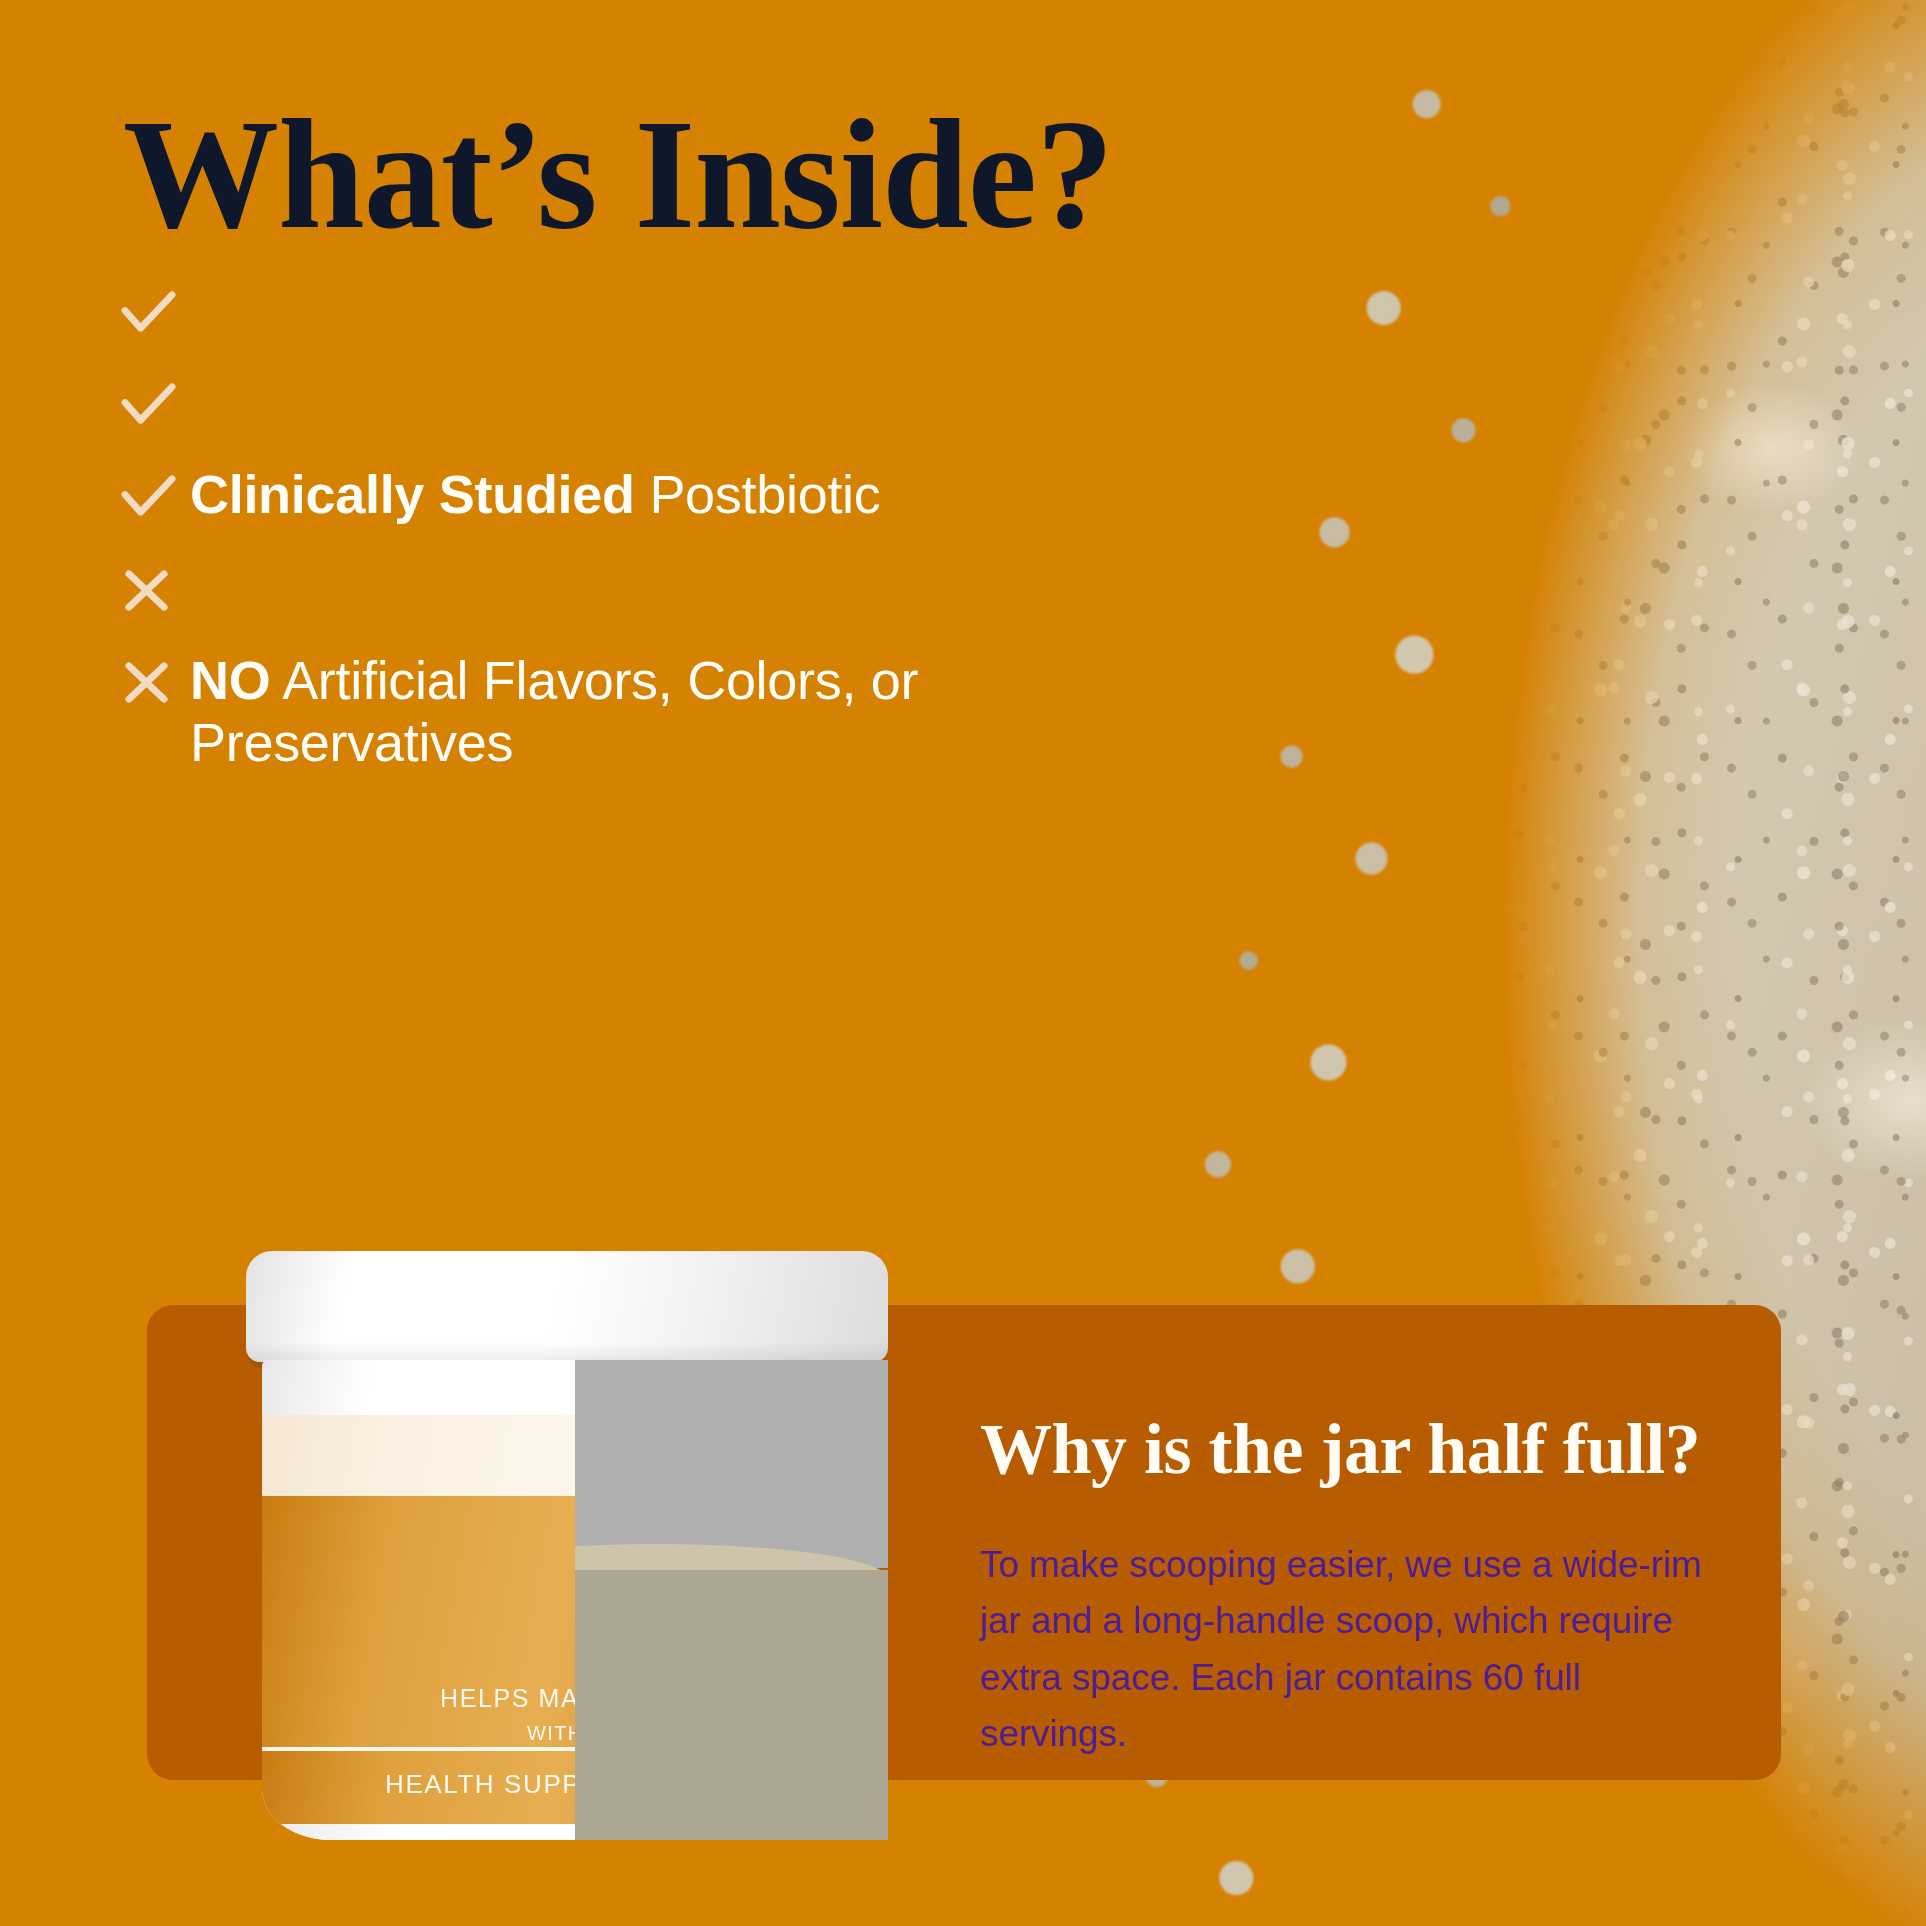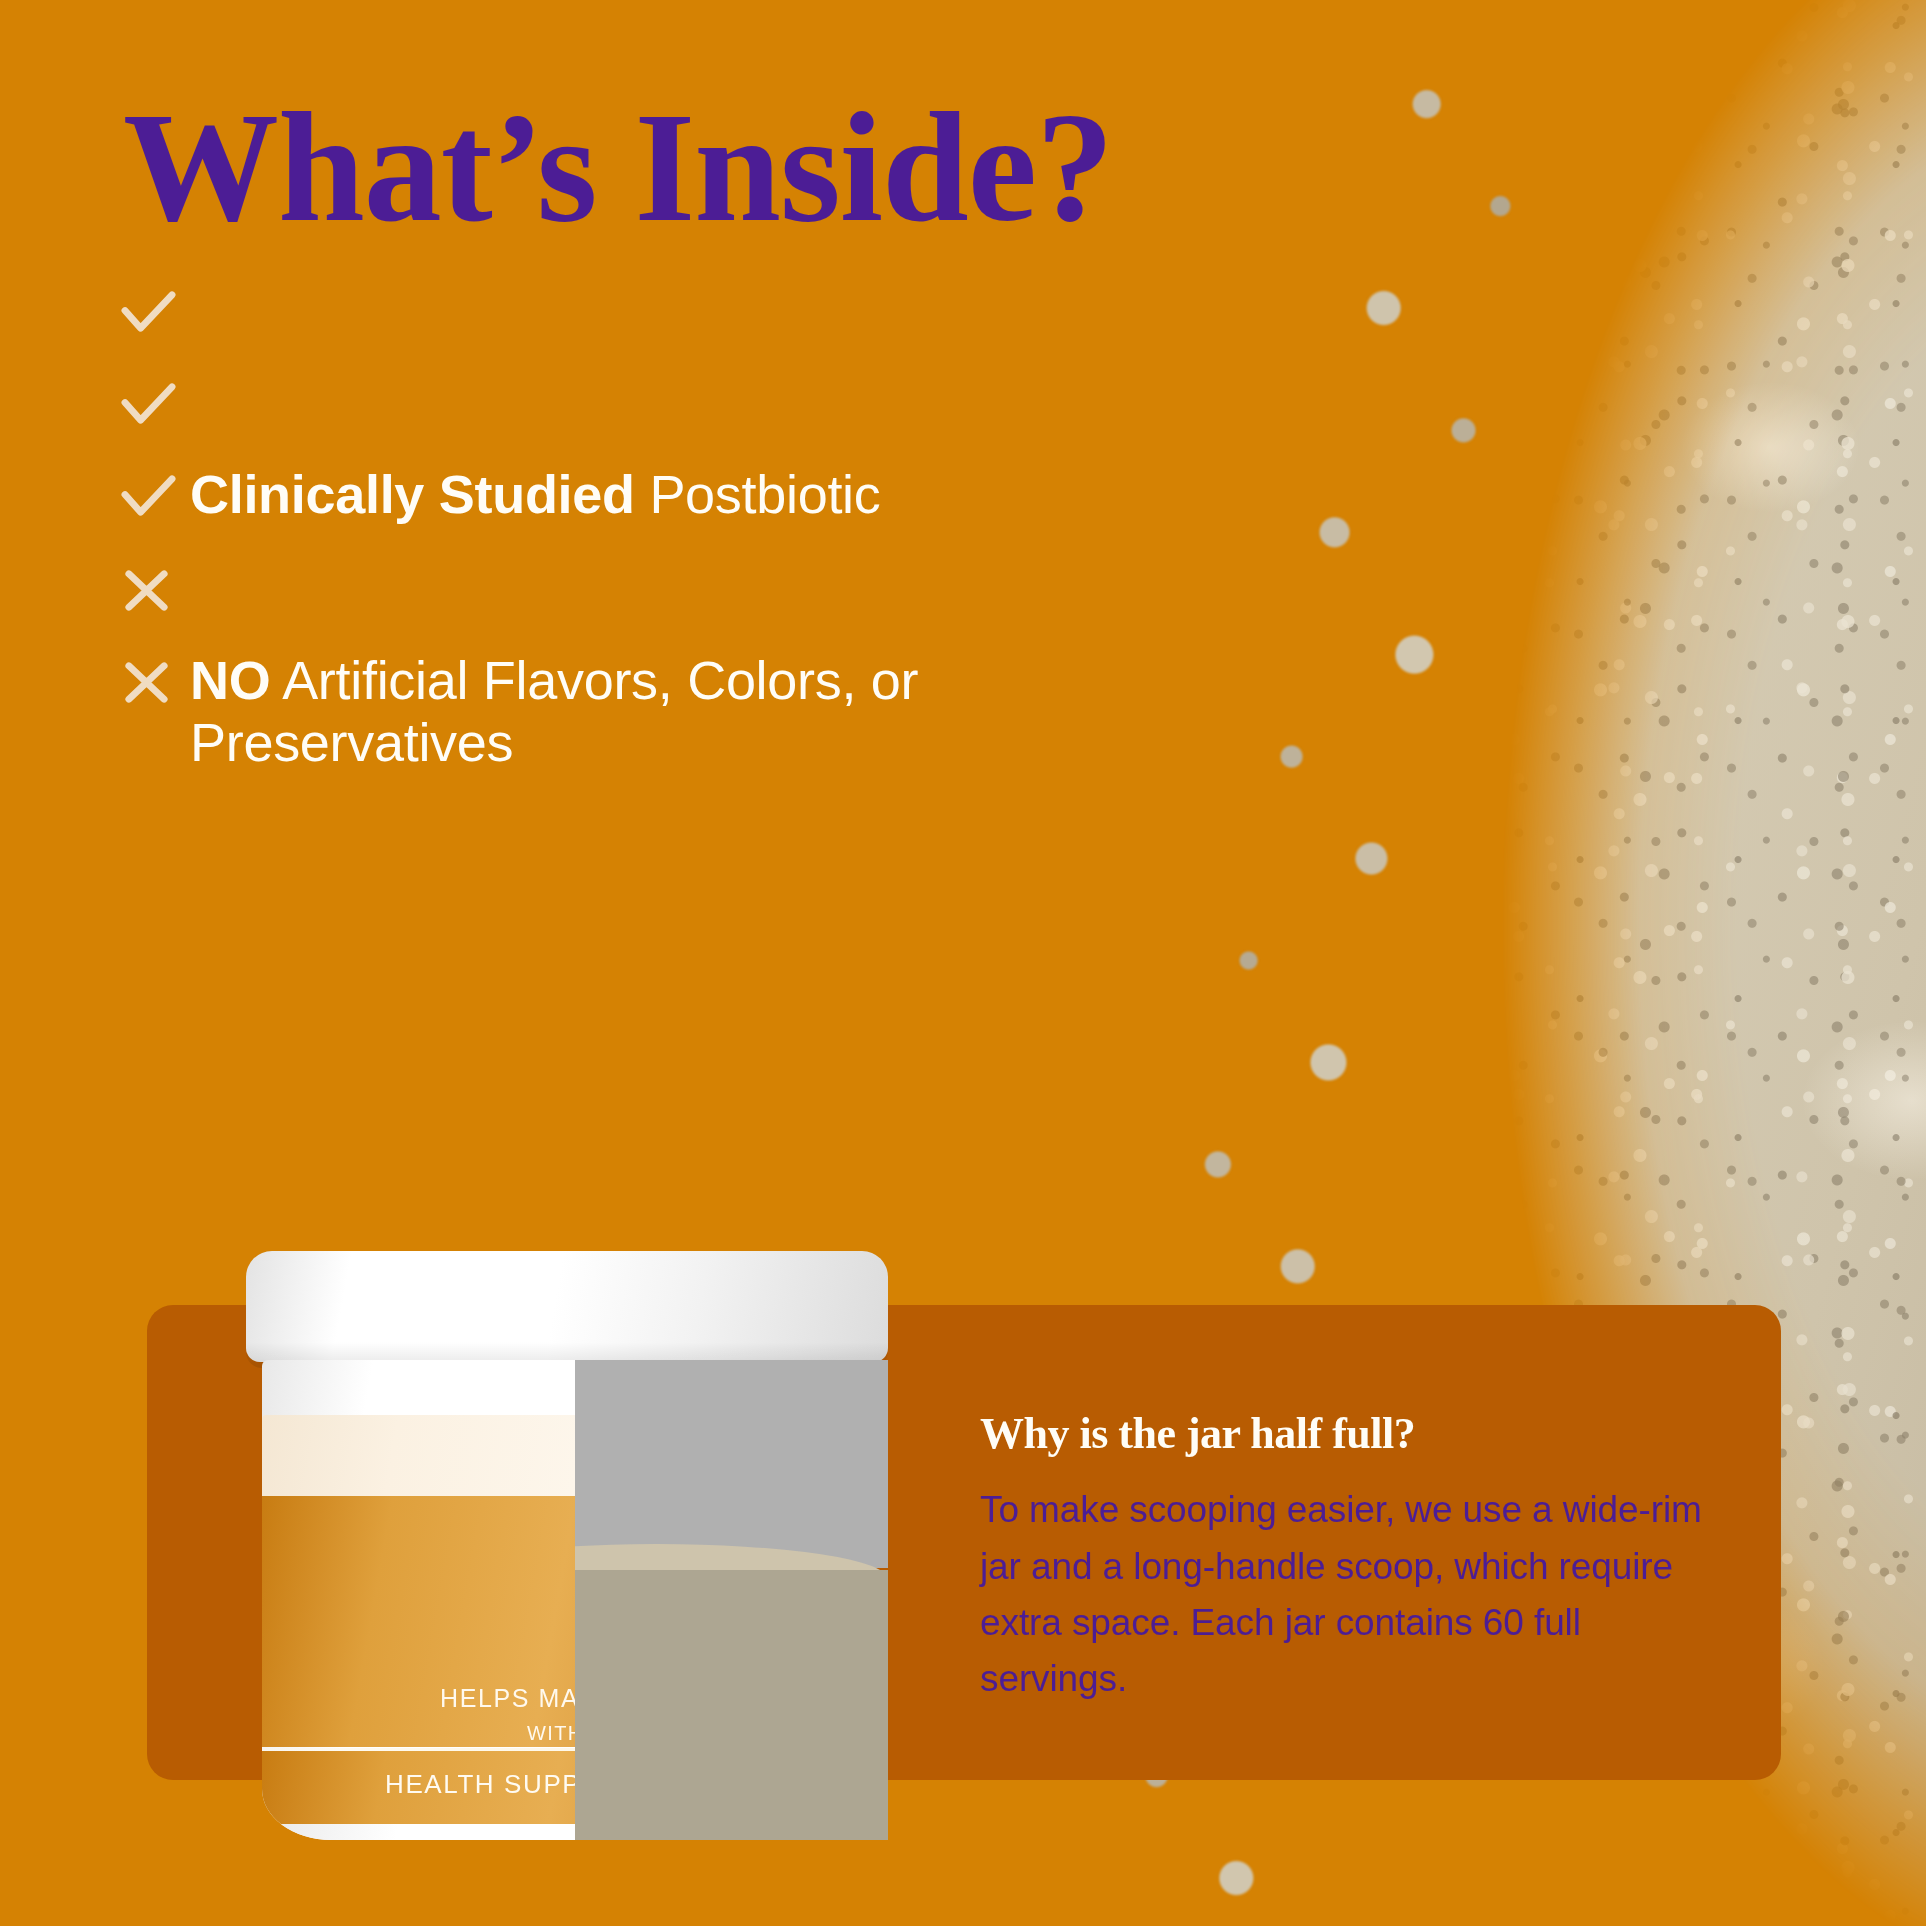--- a/index.html
+++ b/index.html
@@ -90,22 +90,22 @@
       radial-gradient(circle at 20% 80%, #C0B49C 0 11px, transparent 13px),
       radial-gradient(circle at 34% 85%, #CEC3AB 0 15px, transparent 17px),
       radial-gradient(circle at 18% 90%, #BCB098 0 10px, transparent 12px),
       radial-gradient(circle at 31% 95%, #D1C6AE 0 16px, transparent 18px);
     filter:blur(1px);
   }
 
   
   #heading {
     position:absolute;
-    left:123px; top:90px;
-    color:#4c1d95;
+    left:123px; top:97px;
+    color:#0f172a;
     font-family:"Liberation Serif", serif;
     font-size:156px;
     line-height:1.0;
     letter-spacing:-1px;
     white-space:nowrap;
   }
 
   
   #feature-list {
     position:absolute;
@@ -145,24 +145,24 @@
   }
   #card-text {
     position:absolute;
     left:980px; top:1410px;
     width:752px;
   }
   #card-title {
     font-family:"Liberation Serif", serif;
     font-weight:bold;
     color:#FFFDF6;
-    font-size:44px;
+    font-size:72px;
     line-height:1.1;
     letter-spacing:-0.5px;
-    margin-bottom:24px;
+    margin-bottom:48px;
     white-space:nowrap;
   }
   #card-body {
     color:#4c1d95;
     font-size:37px;
     line-height:1.52;
     letter-spacing:-0.1px;
   }
 
   

